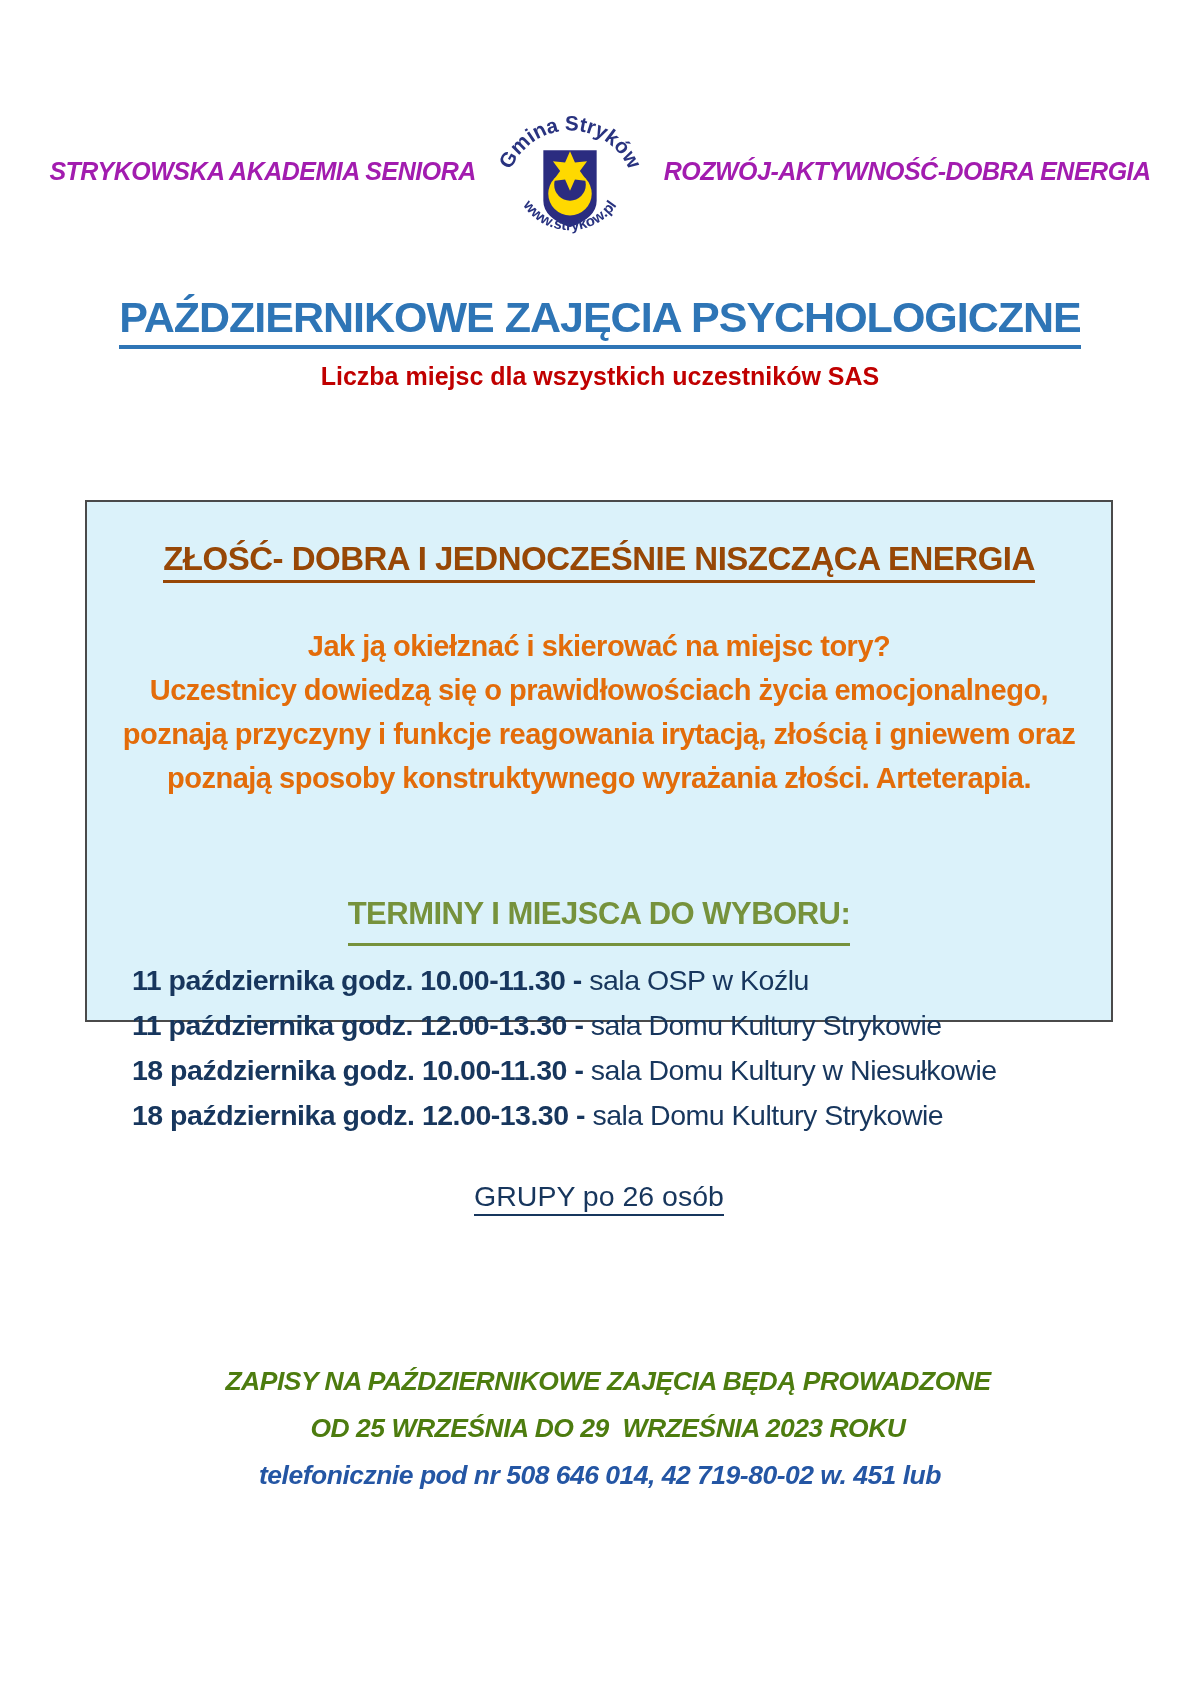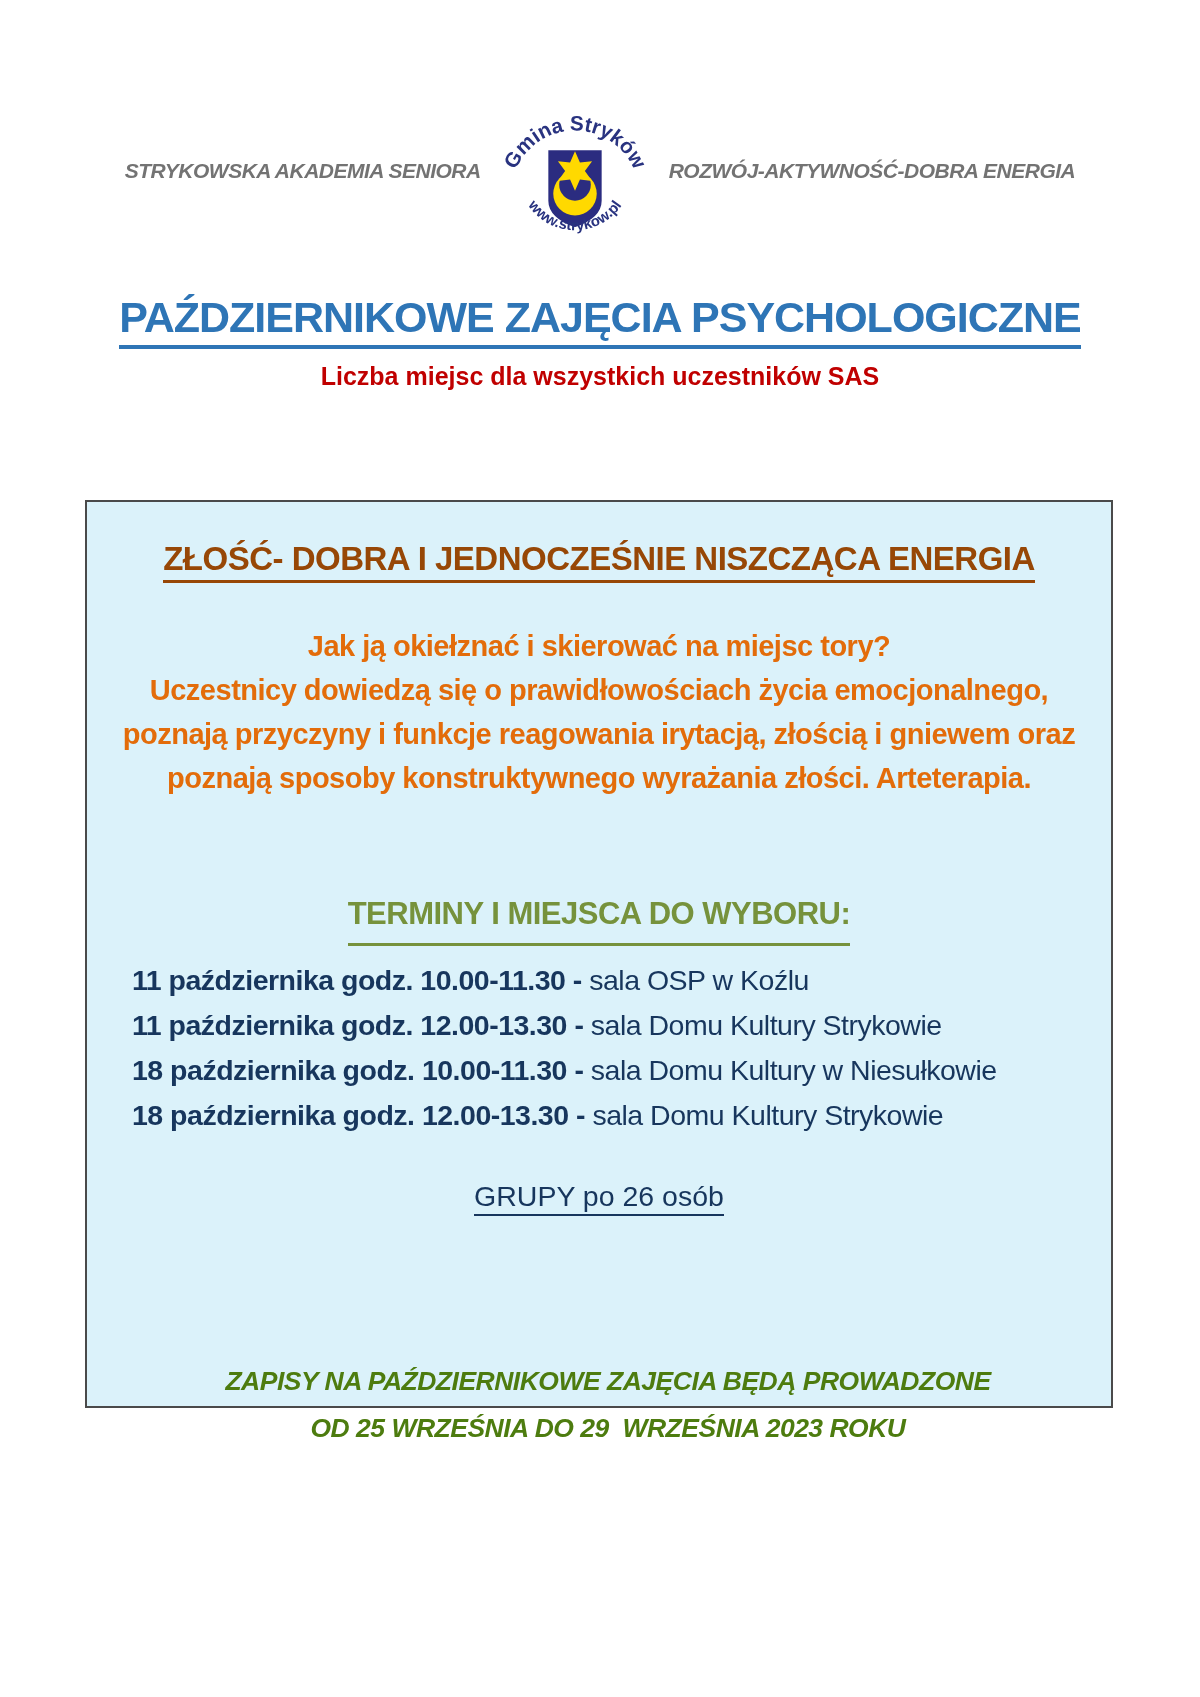--- a/index.html
+++ b/index.html
@@ -17,24 +17,24 @@
   
   .header {
     position: absolute;
     top: 92px; left: 0; right: 0;
     display: flex;
     justify-content: center;
     align-items: center;
     gap: 6px;
   }
   .header-text {
-    font-size: 21px;
+    font-size: 25px;
     font-weight: bold;
     font-style: italic;
-    color: #737373;
+    color: #a21caf;
     letter-spacing: -0.5px;
     white-space: nowrap;
   }
   .logo-svg { display: block; }
 
   
   .title {
     position: absolute;
     top: 293px; left: 0; right: 0;
     text-align: center;
@@ -54,21 +54,21 @@
     font-size: 25px;
     font-weight: bold;
     color: #C00000;
   }
 
   
   .info-box {
     position: absolute;
     top: 500px; left: 85px;
     width: 1028px;
-    height: 908px;
+    height: 522px;
     background: #DBF2FA;
     border: 2px solid #4A4A4A;
   }
   .box-heading {
     margin-top: 38px;
     text-align: center;
     font-size: 33px;
     font-weight: bold;
     color: #974706;
     letter-spacing: -0.5px;
@@ -211,15 +211,16 @@
 
     <div class="groups-note">
       <span>GRUPY po 26 osób</span>
     </div>
 
   </div>
 
   <div class="footer">
     <div class="red keep-spaces">ZAPISY NA PAŹDZIERNIKOWE ZAJĘCIA BĘDĄ PROWADZONE</div>
     <div class="red keep-spaces">OD 25 WRZEŚNIA DO 29  WRZEŚNIA 2023 ROKU</div>
+    <div class="navy keep-spaces">telefonicznie pod nr 508 646 014, 42 719-80-02 w. 451 lub</div>
   </div>
 
 </div>
 
 </body></html>

